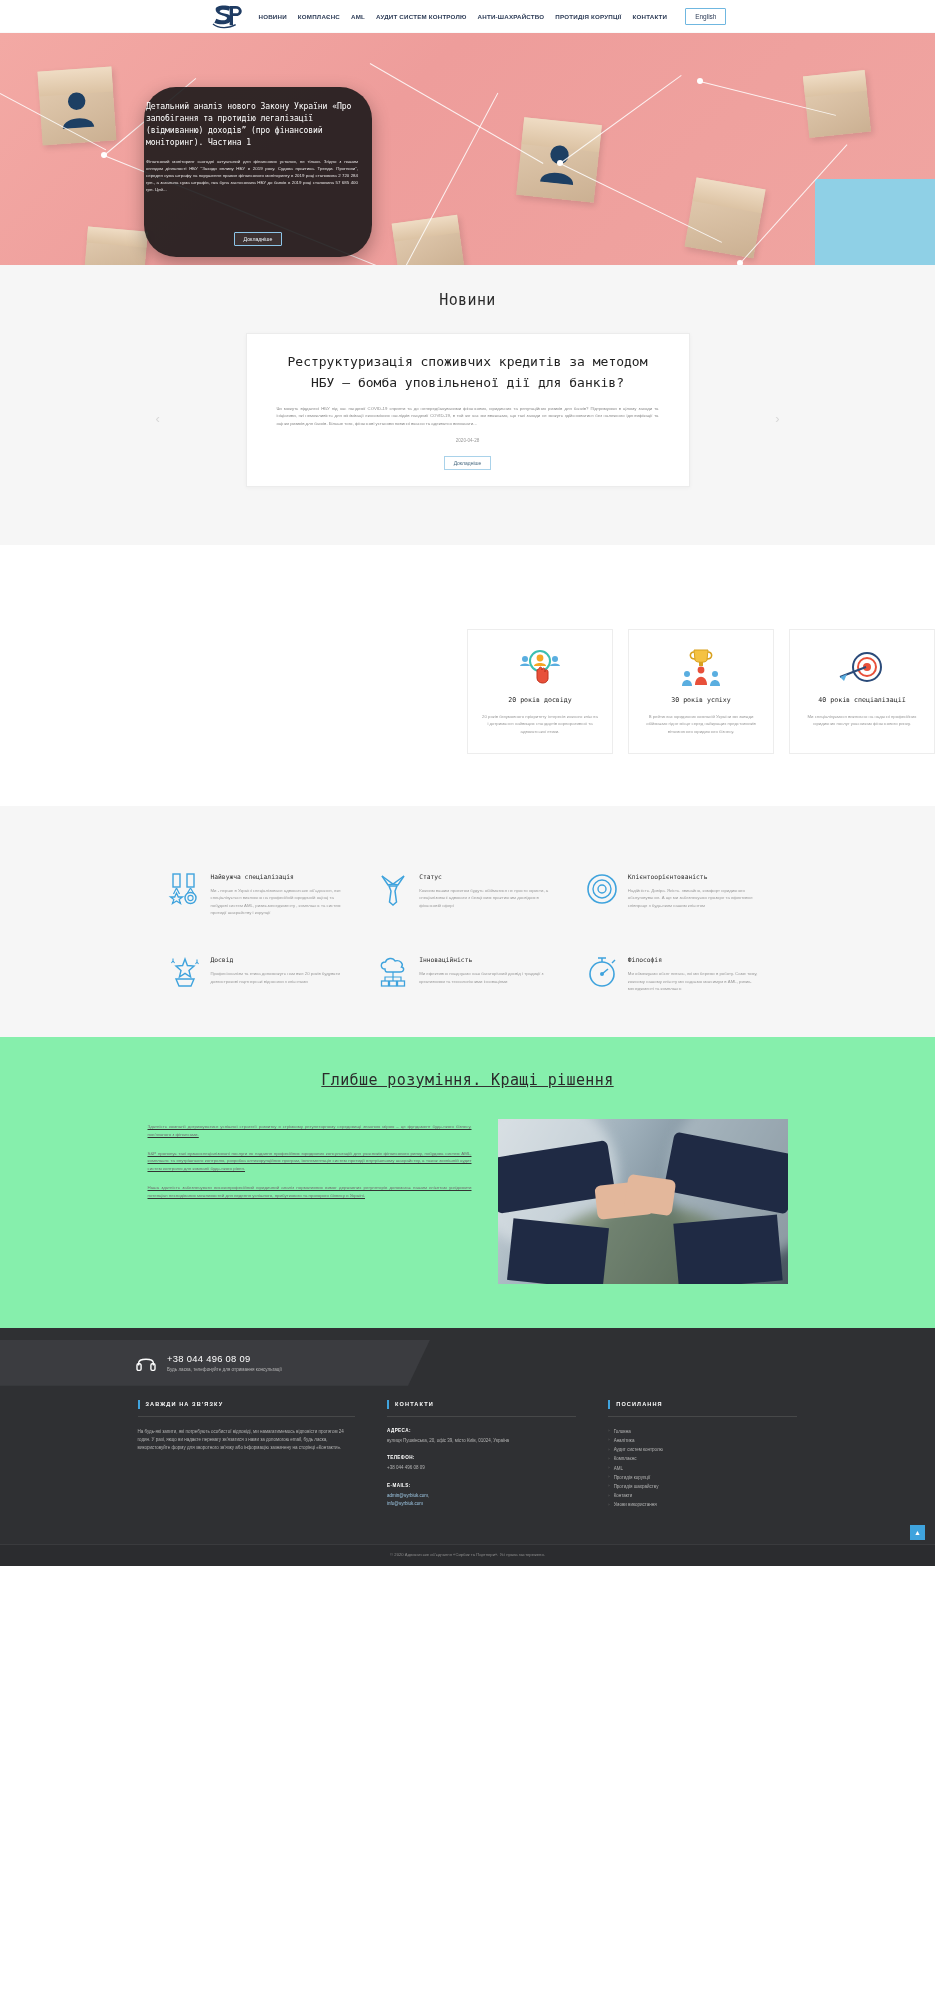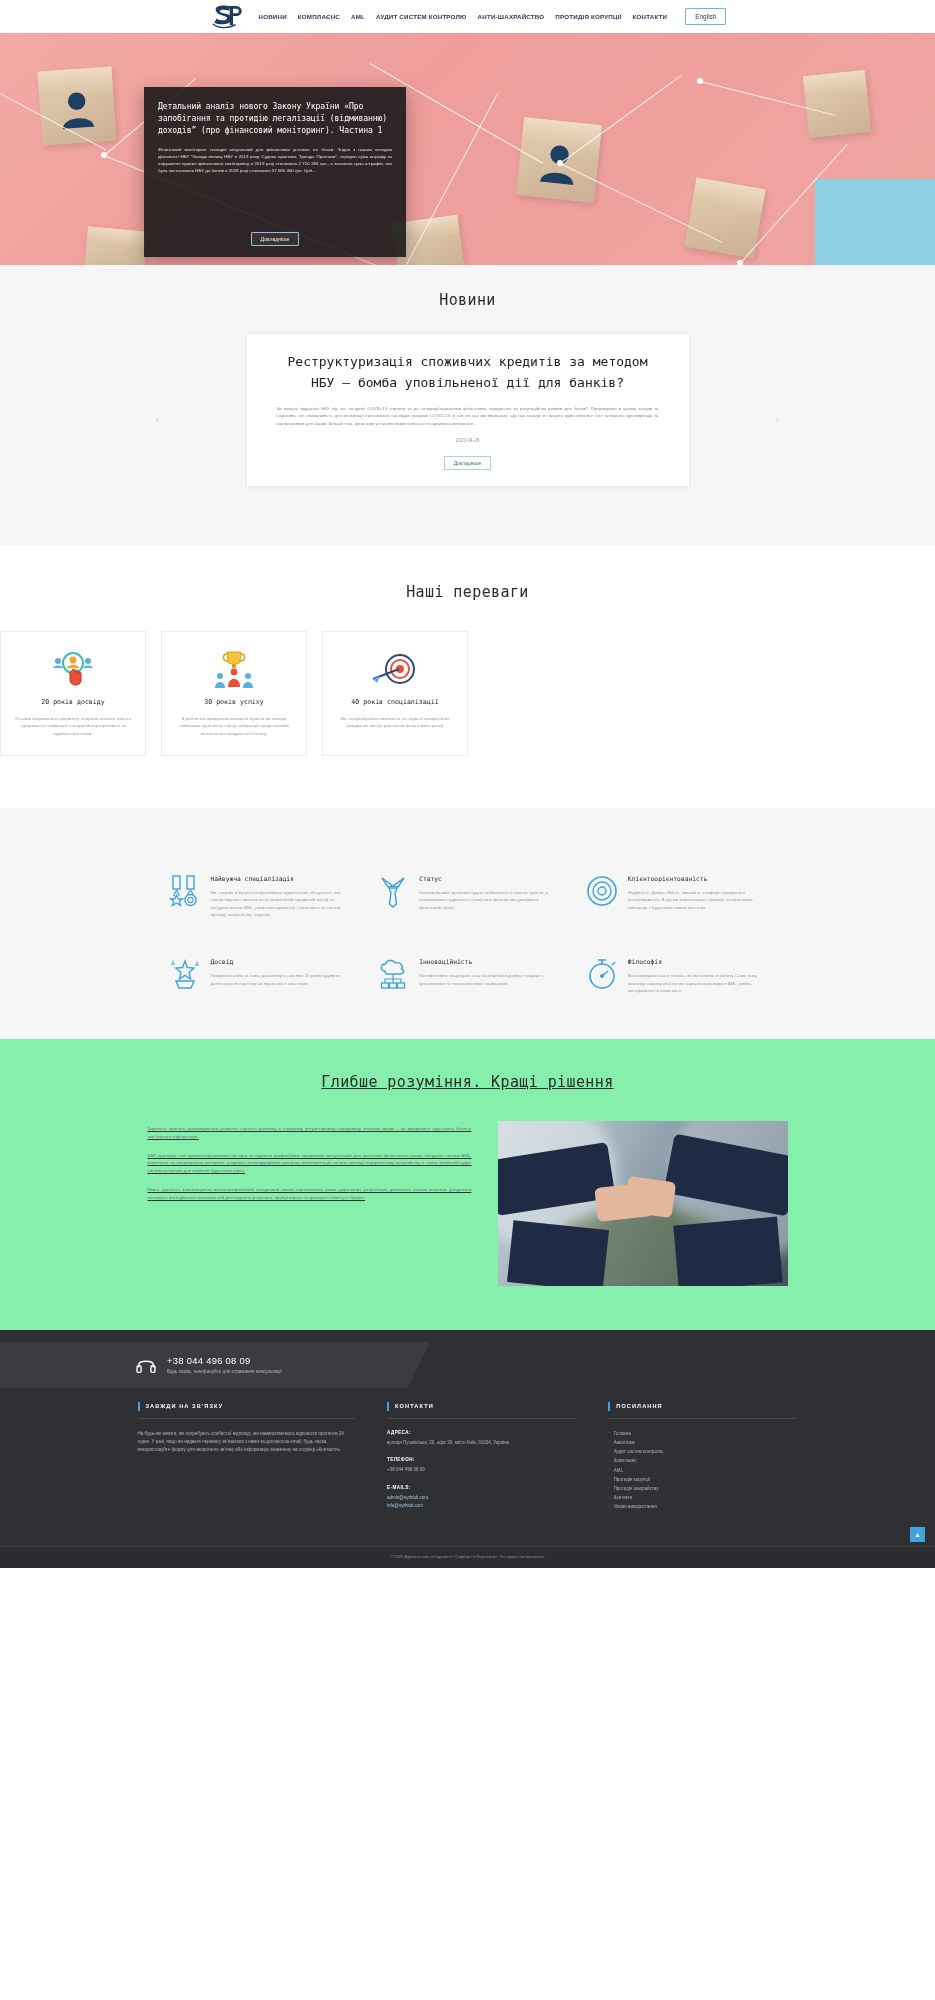--- a/index.html
+++ b/index.html
@@ -68,25 +68,26 @@
     width: 48%; height: 52%;
   }
   .person-ico { width:100%; height:100%; display:block; }
   .netline { position: absolute; background: rgba(255,255,255,.85); height: 1px; transform-origin: left center; }
   .netdot { position: absolute; width: 6px; height: 6px; border-radius: 50%; background: #fff; }
   .hero-sky { position:absolute; right:0; bottom:0; width:120px; height:86px; background:#8fd0e6; }
 
   .hero-card {
     position: absolute;
     left: 144px; top: 54px;
-    width: 262px; height: 170px;
+    width: 228px; height: 170px;
     background: rgba(22,20,22,.88);
-    padding: 14px 14px 10px 14px;
+    padding: 14px 14px 10px 2px;
     color: #fff;
     box-shadow: 0 6px 18px rgba(0,0,0,.3);
+    border-radius: 32px;
   }
   .hero-title {
     font-family: "DejaVu Sans Mono", monospace;
     font-size: 8.1px;
     line-height: 1.48;
     font-weight: 400;
     color: #ffffff;
     letter-spacing: -.1px;
   }
   .hero-body {
@@ -156,21 +157,21 @@
     font-size: 5px;
     padding: 3px 9px;
     cursor: pointer;
   }
   .news-arrow { position: absolute; top: 78px; color: #d8d8d8; font-size: 13px; cursor: pointer; }
   .news-arrow.left { left: 8px; }
   .news-arrow.right { right: 8px; }
 
   
   .adv-section { background: #ffffff; padding: 38px 0 52px; }
-  .adv-grid { display: flex; justify-content: flex-start; gap: 15px; margin-top: 30px; }
+  .adv-grid { display: flex; justify-content: flex-end; gap: 15px; margin-top: 46px; }
   .adv-card {
     width: 146px;
     border: 1px solid #ededed;
     background: #fff;
     padding: 17px 14px 18px;
     text-align: center;
   }
   .adv-icon { height: 40px; display:flex; align-items:center; justify-content:center; }
   .adv-title {
     font-family: "DejaVu Sans Mono", monospace;
@@ -373,21 +374,20 @@
         <div class="news-body">Чи можуть віддалені НБУ під час пандемії COVID-19 сприяти та до непередбачуваними фінансових, юридичних та репутаційних ризиків для банків? Підтримуючи в цілому заходи та ініціативи, які неможливість для мінімізації економічних наслідків пандемії COVID-19, в той же час ми вважаємо, що такі заходи не можуть здійснюватися без належного ідентифікації та оцінки ризиків для банків. Більше того, фінансові установи повинні вчасно та адекватно визначати...</div>
         <div class="news-date">2020-04-28</div>
         <div class="news-btn-wrap">
           <span class="btn-light">Докладніше</span>
         </div>
       </div>
     </div>
   </div>
 
   <div class="adv-section">
-    <div class="sec-title">Наші переваги</div>
     <div class="adv-grid">
 
       <div class="adv-card">
         <div class="adv-icon">
           <svg width="46" height="38" viewBox="0 0 46 38">
             <circle cx="23" cy="13" r="10" fill="none" stroke="#3bbfb0" stroke-width="2"></circle>
             <circle cx="23" cy="10" r="3.4" fill="#f5a623"></circle>
             <path d="M17 18 C17 14, 29 14, 29 18 Z" fill="#f5a623"></path>
             <circle cx="8" cy="11" r="3" fill="#5aaee0"></circle>
             <path d="M3 18 C3 14.5, 13 14.5, 13 18 Z" fill="#5aaee0"></path>

